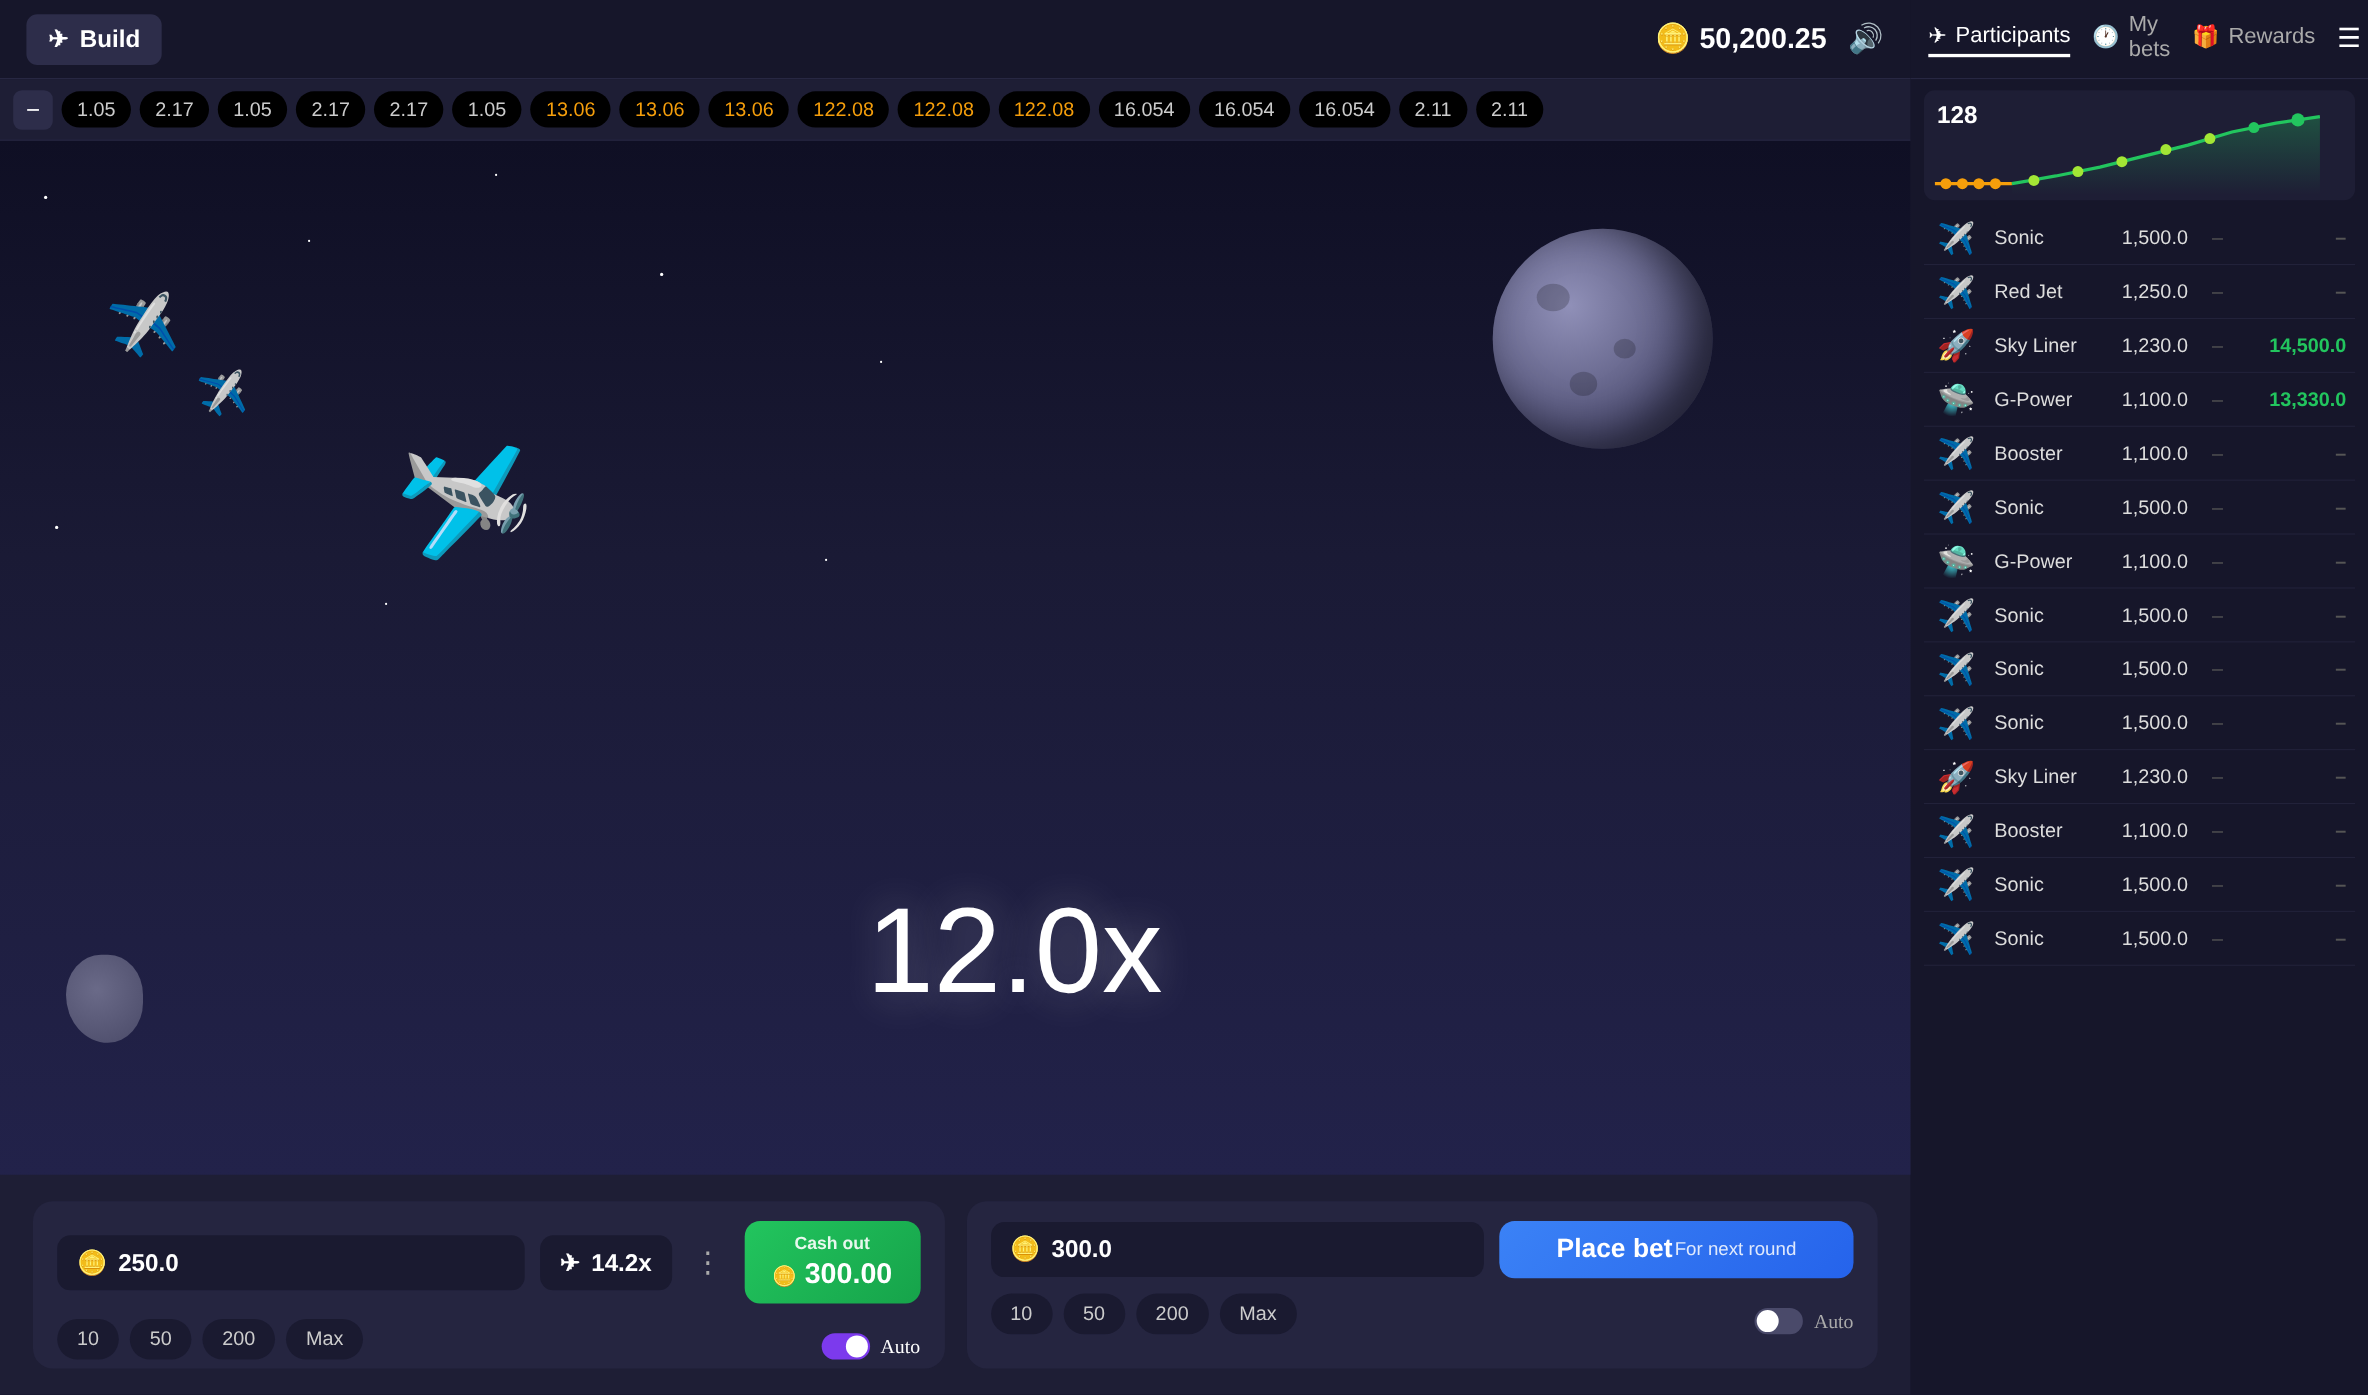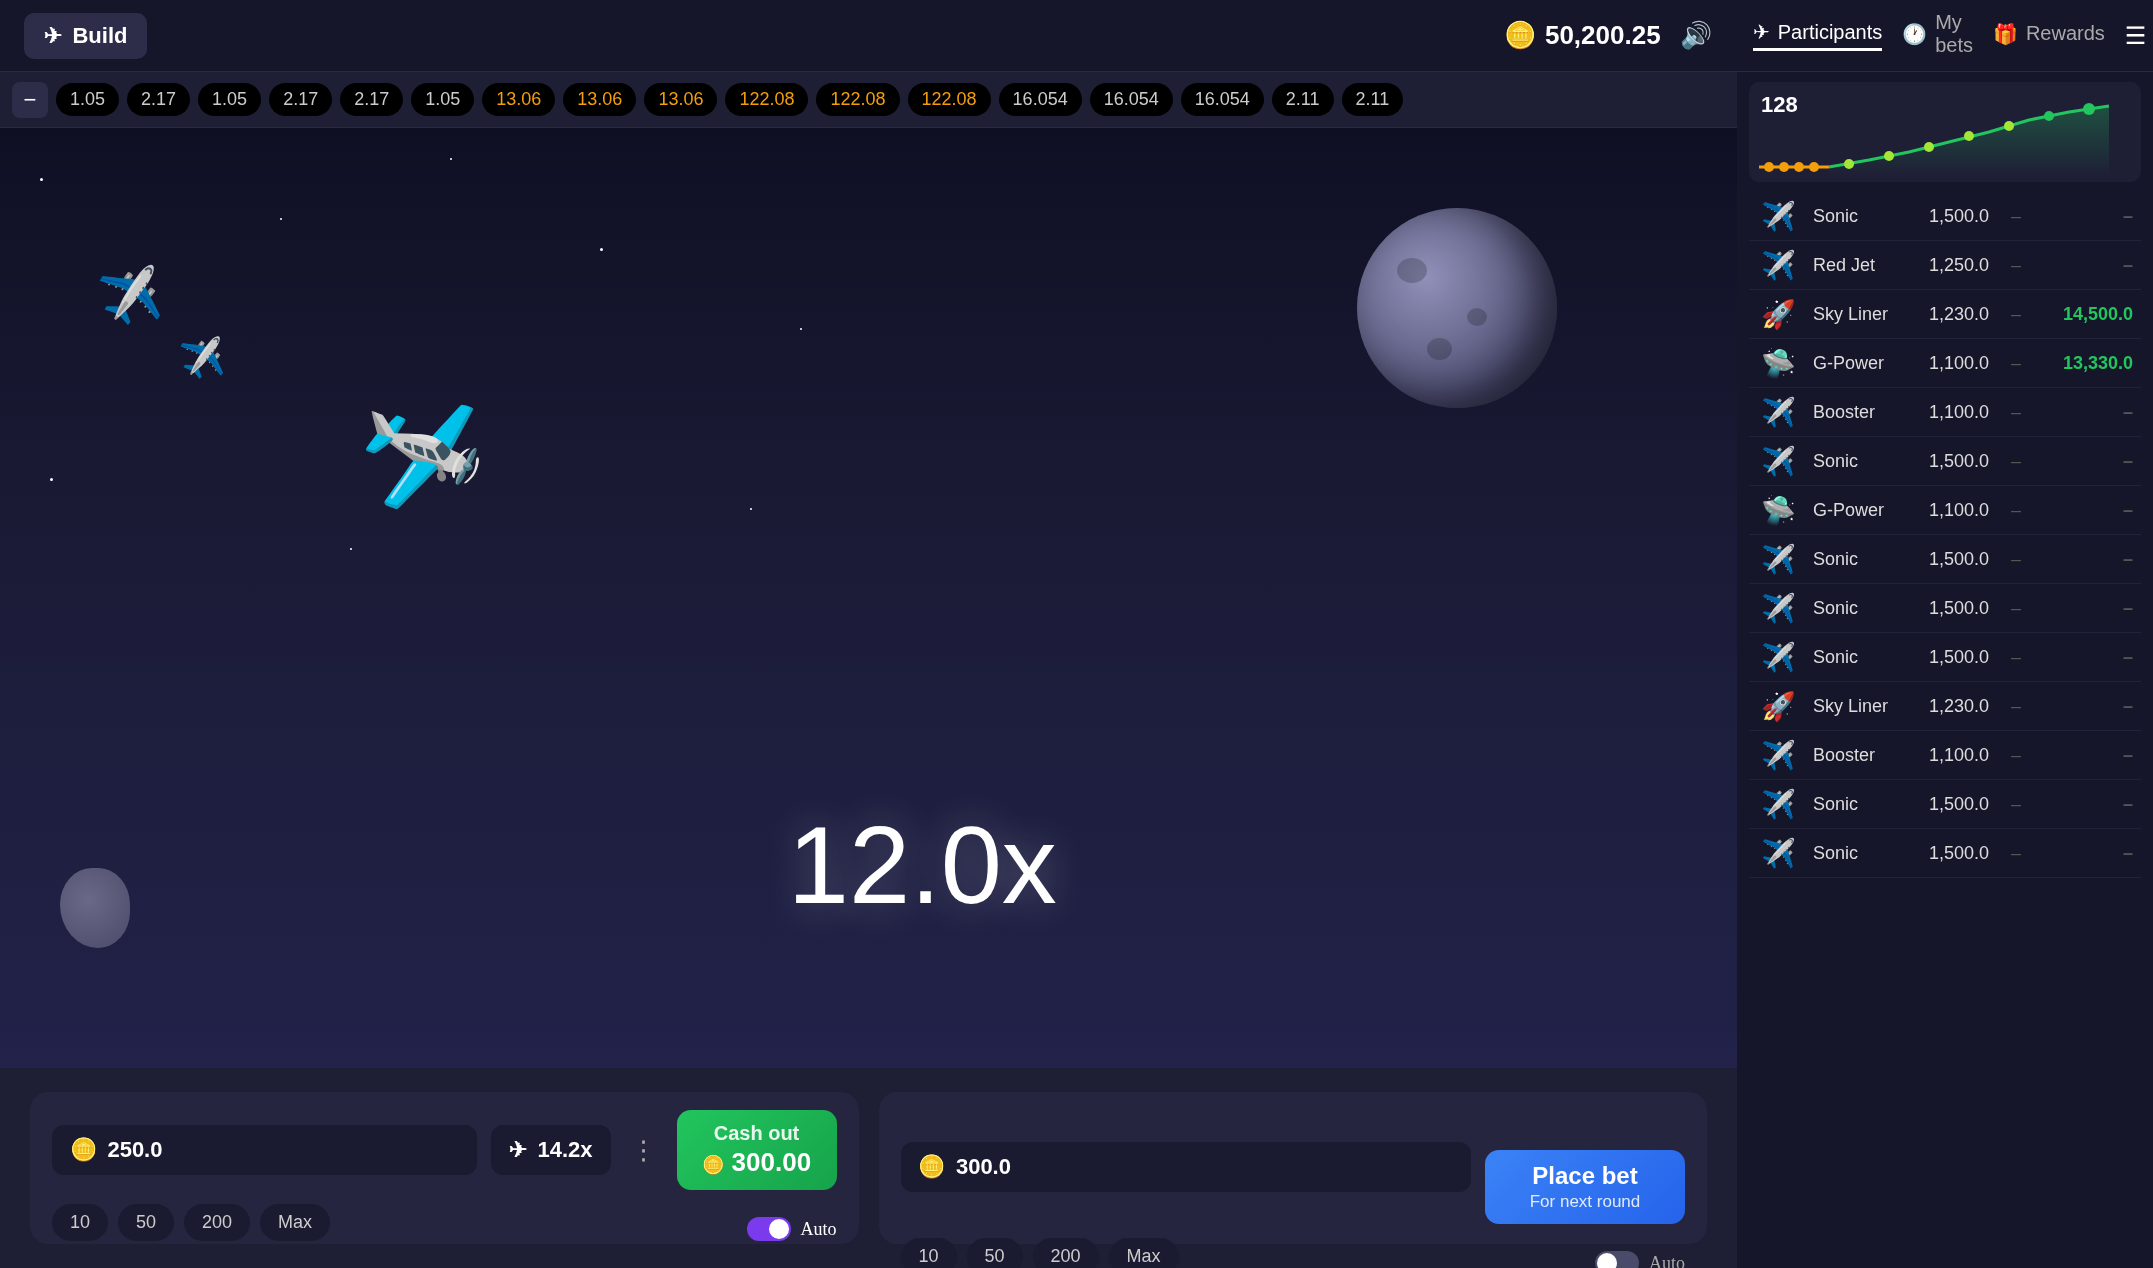--- a/index.html
+++ b/index.html
@@ -234,38 +234,37 @@
       color: #fff;
       font-size: 20px;
       font-weight: 700;
       cursor: pointer;
       display: flex;
       flex-direction: column;
       align-items: center;
       gap: 2px;
       min-width: 160px;
     }
-    .cashout-btn .label { font-size: 20px; opacity: 0.9; }
+    .cashout-btn .label { font-size: 16px; opacity: 0.9; }
     .cashout-btn .amount { font-size: 26px; font-weight: 900; }
     .cashout-btn .coin-sm { font-size: 18px; }
     .place-bet-btn {
       background: linear-gradient(135deg, #3b82f6, #2563eb);
       border: none;
       border-radius: 14px;
-      padding: 12px 29px;
+      padding: 12px 52px;
       color: #fff;
       font-size: 24px;
       font-weight: 700;
       cursor: pointer;
       display: flex;
-      flex-direction: column;
+      flex-direction: row;
       align-items: center;
       gap: 2px;
       min-width: 200px;
-      margin-top: 40px;
     }
     .place-bet-btn .sub { font-size: 17px; opacity: 0.85; font-weight: 400; }
     .bet-bottom-row {
       display: flex;
       align-items: flex-end;
       gap: 10px;
     }
     .quick-btn {
       background: #1a1a30;
       border: none;

